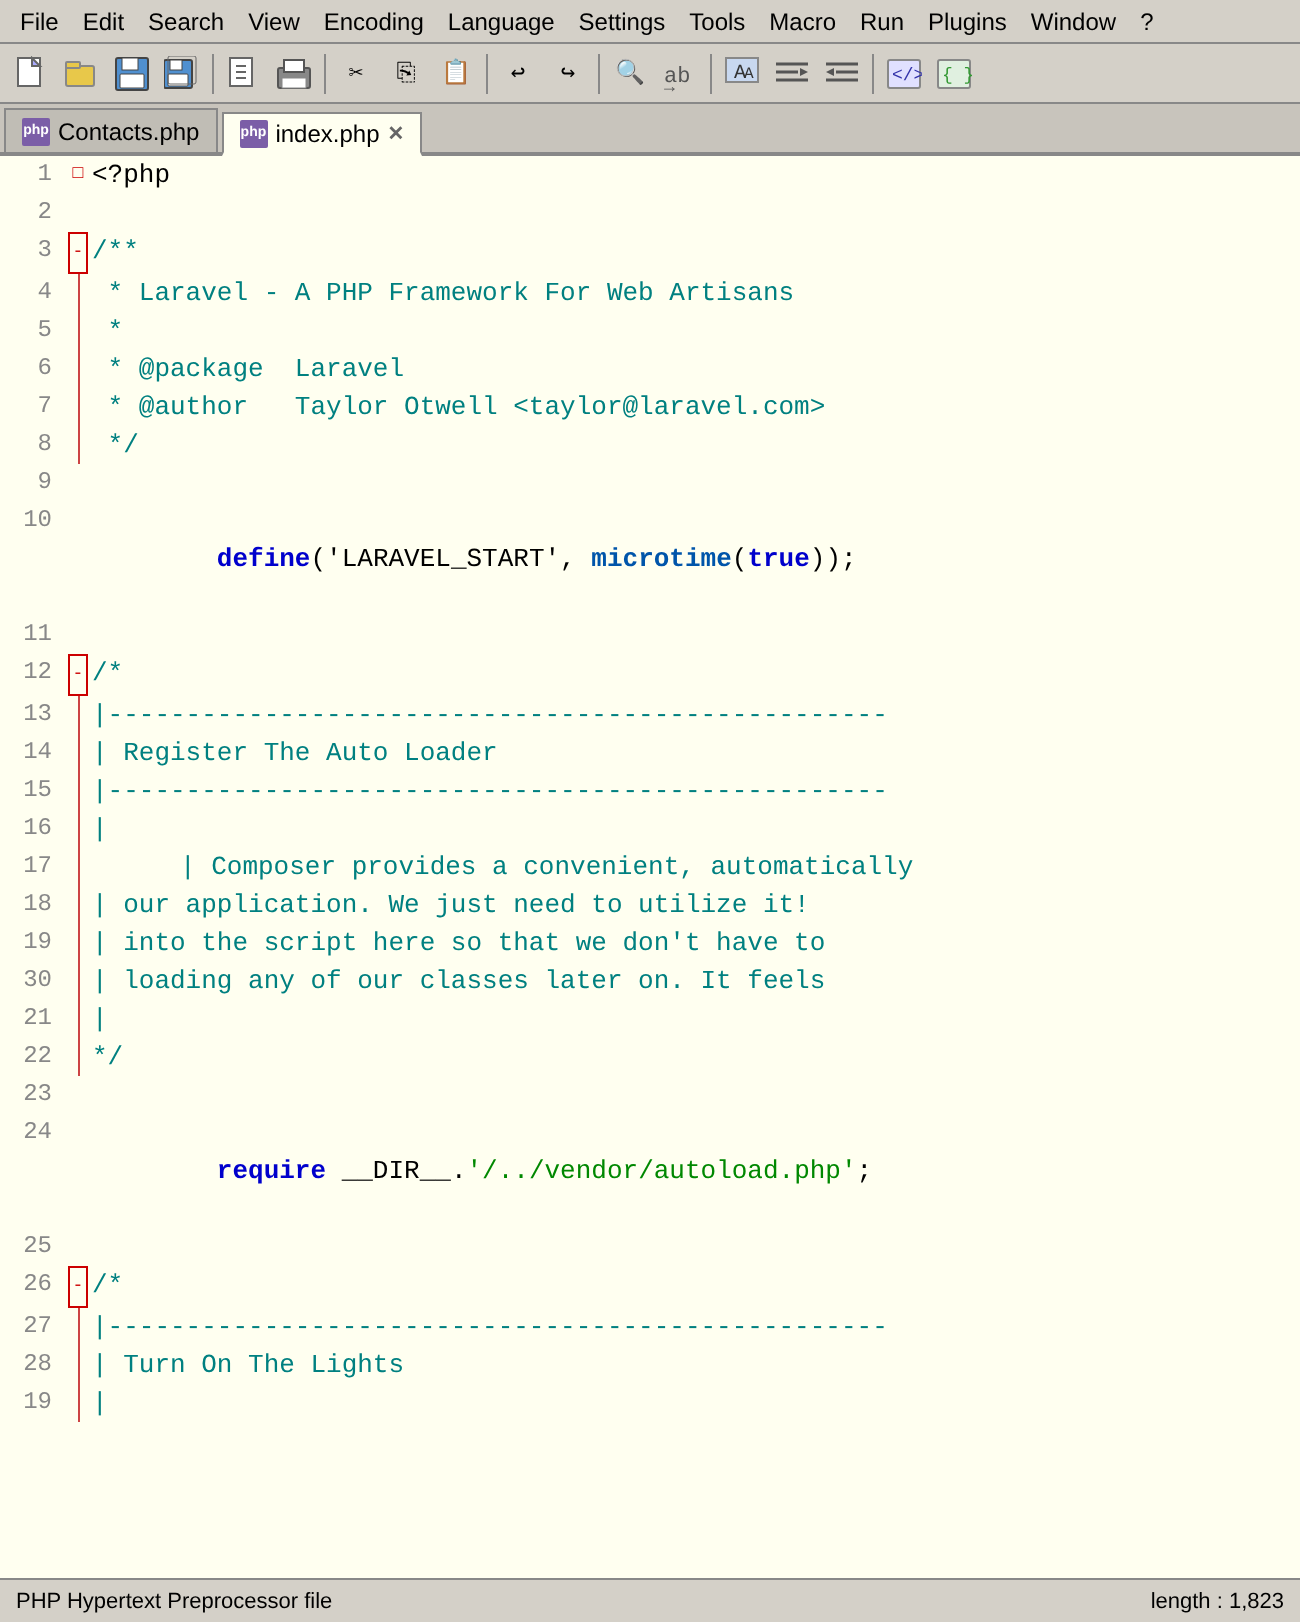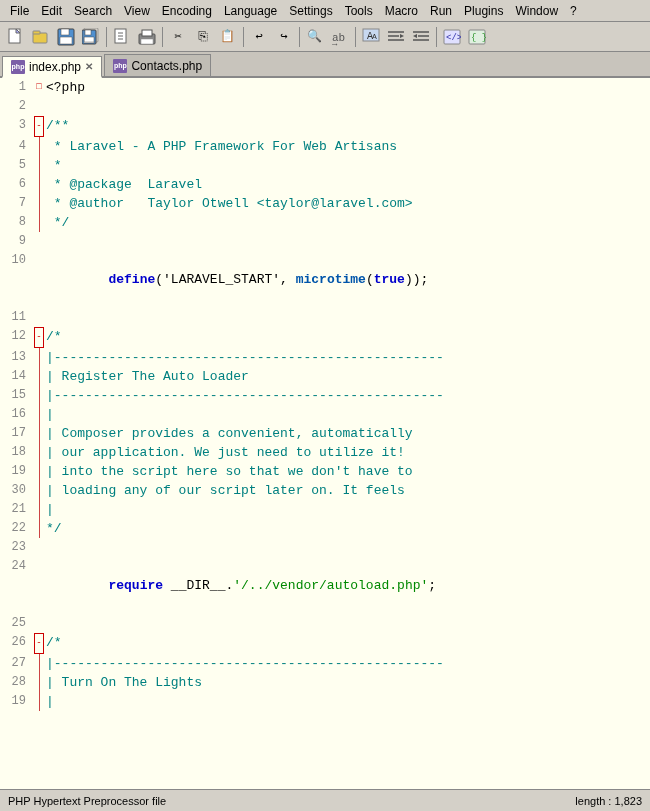--- a/index.html
+++ b/index.html
@@ -156,29 +156,29 @@
   </div>
   <div class="toolbar-btn">
     <svg width="18" height="18" viewBox="0 0 18 18">
         <rect x="1" y="2" width="16" height="14" rx="1" fill="#e0f0e0" stroke="#888" stroke-width="1"></rect>
         <text x="3" y="12" font-size="9" fill="#393">{ }</text>
       </svg>
   </div>
 </div>
 
 <div class="tabbar">
+  <div class="tab">
+    <div class="tab-icon tab-icon-php" style="font-size:7px;">php</div>
+    <span>Contacts.php</span>
+  </div>
   <div class="tab active">
     <div class="tab-icon tab-icon-php" style="font-size:7px;">php</div>
     <span>index.php</span>
     <span class="tab-close">✕</span>
   </div>
-  <div class="tab">
-    <div class="tab-icon tab-icon-php" style="font-size:7px;">php</div>
-    <span>Contacts.php</span>
-  </div>
 </div>
 
 <div class="editor">
   <div style="display:flex; flex-direction:column; width:100%; background:#fffff0; overflow:auto;">
 
     <div class="line-row">
       <div class="line-num-cell">1</div>
       <div class="line-fold-cell">
         <span style="color:#cc0000;font-size:9px;">□</span>
       </div>
@@ -297,21 +297,21 @@
           <div style="width:1px;height:100%;background:#cc4444;margin:0 auto;"></div>
         </div>
       <div class="line-content"><span style="color:#008080;">|</span></div>
     </div>
 
     <div class="line-row">
       <div class="line-num-cell">17</div>
       <div class="line-fold-cell">
           <div style="width:1px;height:100%;background:#cc4444;margin:0 auto;"></div>
         </div>
-      <div class="line-content"><span style="color:#008080;">| Composer provides a convenient, automatically</span></div>
+      <div class="line-content"><span style="color:#008080;margin-left:44px;">| Composer provides a convenient, automatically</span></div>
     </div>
 
     <div class="line-row">
       <div class="line-num-cell">18</div>
       <div class="line-fold-cell">
           <div style="width:1px;height:100%;background:#cc4444;margin:0 auto;"></div>
         </div>
       <div class="line-content"><span style="color:#008080;">| our application. We just need to utilize it!</span></div>
     </div>
 
@@ -321,21 +321,21 @@
           <div style="width:1px;height:100%;background:#cc4444;margin:0 auto;"></div>
         </div>
       <div class="line-content"><span style="color:#008080;">| into the script here so that we don't have to</span></div>
     </div>
 
     <div class="line-row">
       <div class="line-num-cell">30</div>
       <div class="line-fold-cell">
           <div style="width:1px;height:100%;background:#cc4444;margin:0 auto;"></div>
         </div>
-      <div class="line-content"><span style="color:#008080;">| loading any of our script later on. It feels</span></div>
+      <div class="line-content"><span style="color:#008080;">| loading any of our classes later on. It feels</span></div>
     </div>
 
     <div class="line-row">
       <div class="line-num-cell">21</div>
       <div class="line-fold-cell">
           <div style="width:1px;height:100%;background:#cc4444;margin:0 auto;"></div>
         </div>
       <div class="line-content"><span style="color:#008080;">|</span></div>
     </div>
 

